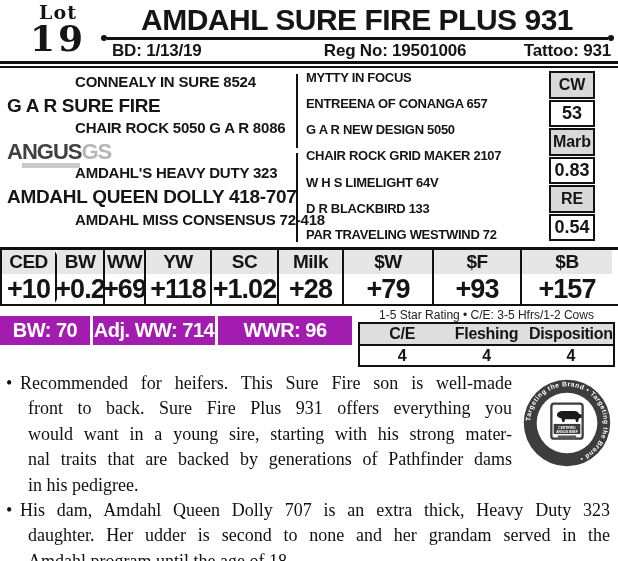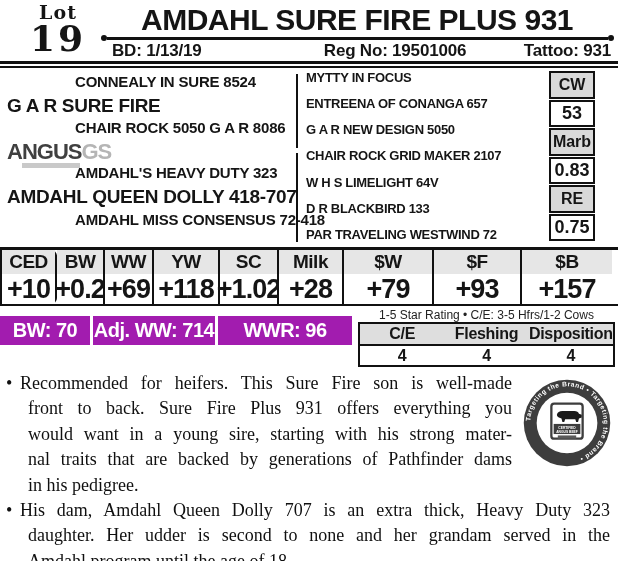--- a/index.html
+++ b/index.html
@@ -43,22 +43,22 @@
          border:2px solid #111;display:flex;align-items:center;justify-content:center;
          font-weight:700;}
   .ccell.lab{background:#d9d9d9;font-size:16px;}
   .ccell.val{background:#fff;font-size:18px;}
 
   
   .epd{left:0;top:247px;width:618px;display:flex;box-sizing:border-box;
        border-top:3px solid #111;border-bottom:2px solid #111;border-left:2px solid #111;}
   .epd-col{box-sizing:border-box;border-right:2px solid #111;}
   .epd-col:nth-child(1){width:55px;border-radius:6px;} .epd-col:nth-child(2){width:48px;}
-  .epd-col:nth-child(3){width:49px;text-align:center;} .epd-col:nth-child(4){width:66px;}
-  .epd-col:nth-child(5){width:59px;} .epd-col:nth-child(6){width:65px;}
+  .epd-col:nth-child(3){width:41px;text-align:center;} .epd-col:nth-child(4){width:66px;}
+  .epd-col:nth-child(5){width:67px;} .epd-col:nth-child(6){width:65px;}
   .epd-col:nth-child(7){width:90px;} .epd-col:nth-child(8){width:88px;}
   .epd-col:nth-child(9){width:90px;border-right:none;}
   .epd-h{height:24px;background:#e6e6e6;display:flex;align-items:center;justify-content:center;
          font-size:19px;font-weight:700;letter-spacing:-0.5px;}
   .epd-v{height:30px;background:#fff;display:flex;align-items:center;justify-content:center;
          font-size:27px;font-weight:700;letter-spacing:-1px;}
 
   
   .stats{left:0;top:316px;display:flex;gap:3px;}
   .stat{height:29px;background:#a21caf;color:#fff;display:flex;align-items:center;
@@ -131,21 +131,21 @@
       <div class="ancestor">D R BLACKBIRD 133</div>
       <div class="ancestor">PAR TRAVELING WESTWIND 72</div>
     </div>
 
   <div class="abs carcass" id="carcass">
       <div class="ccell lab">CW</div>
       <div class="ccell val">53</div>
       <div class="ccell lab">Marb</div>
       <div class="ccell val">0.83</div>
       <div class="ccell lab">RE</div>
-      <div class="ccell val">0.75</div>
+      <div class="ccell val">0.54</div>
     </div>
 
   <div class="abs epd" id="epd">
       <div class="epd-col">
         <div class="epd-h">CED</div>
         <div class="epd-v">+10</div>
       </div>
       <div class="epd-col">
         <div class="epd-h">BW</div>
         <div class="epd-v">+0.2</div>

